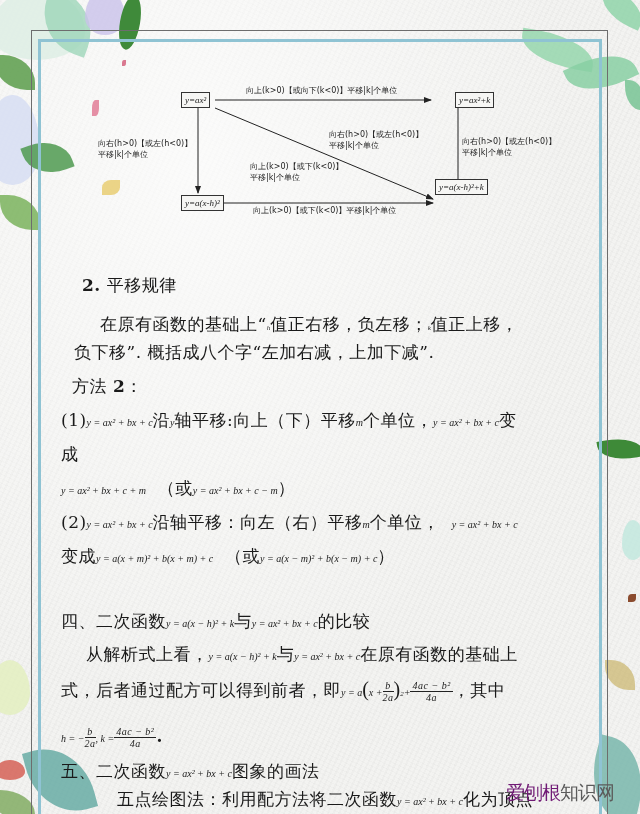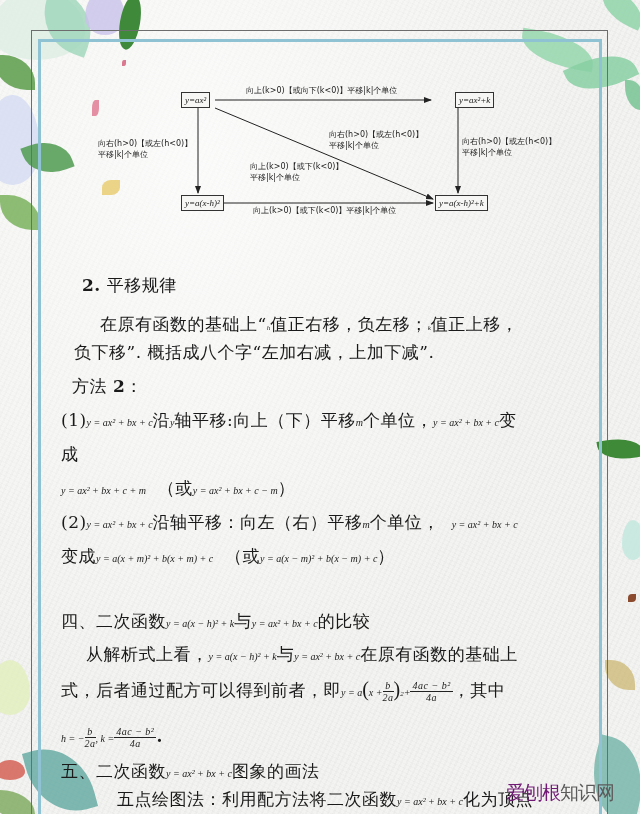--- a/index.html
+++ b/index.html
@@ -80,21 +80,21 @@
     <line x1="215" y1="100" x2="431" y2="100" stroke="#222" stroke-width="1" marker-end="url(#ah)"></line>
     <line x1="198" y1="108" x2="198" y2="193" stroke="#222" stroke-width="1" marker-end="url(#ah)"></line>
     <line x1="458" y1="108" x2="458" y2="193" stroke="#222" stroke-width="1" marker-end="url(#ah)"></line>
     <line x1="215" y1="108" x2="433" y2="199" stroke="#222" stroke-width="1" marker-end="url(#ah)"></line>
     <line x1="222" y1="203" x2="433" y2="203" stroke="#222" stroke-width="1" marker-end="url(#ah)"></line>
   </svg>
 
   <div class="fbox" style="left:181px;top:92px">y=ax²</div>
   <div class="fbox" style="left:455px;top:92px">y=ax²+k</div>
   <div class="fbox" style="left:181px;top:195px">y=a(x-h)²</div>
-  <div class="fbox" style="left:435px;top:195px">y=a(x-h)²+k</div>
+  <div class="fbox" style="left:435px;top:179px">y=a(x-h)²+k</div>
 
   <div class="dlabel" style="left:246px;top:85px">向上(k&gt;0)【或向下(k&lt;0)】平移|k|个单位</div>
   <div class="dlabel" style="left:98px;top:138px">向右(h&gt;0)【或左(h&lt;0)】</div>
   <div class="dlabel" style="left:98px;top:149px">平移|k|个单位</div>
   <div class="dlabel" style="left:462px;top:136px">向右(h&gt;0)【或左(h&lt;0)】</div>
   <div class="dlabel" style="left:462px;top:147px">平移|k|个单位</div>
   <div class="dlabel" style="left:329px;top:129px">向右(h&gt;0)【或左(h&lt;0)】</div>
   <div class="dlabel" style="left:329px;top:140px">平移|k|个单位</div>
   <div class="dlabel" style="left:250px;top:161px">向上(k&gt;0)【或下(k&lt;0)】</div>
   <div class="dlabel" style="left:250px;top:172px">平移|k|个单位</div>

